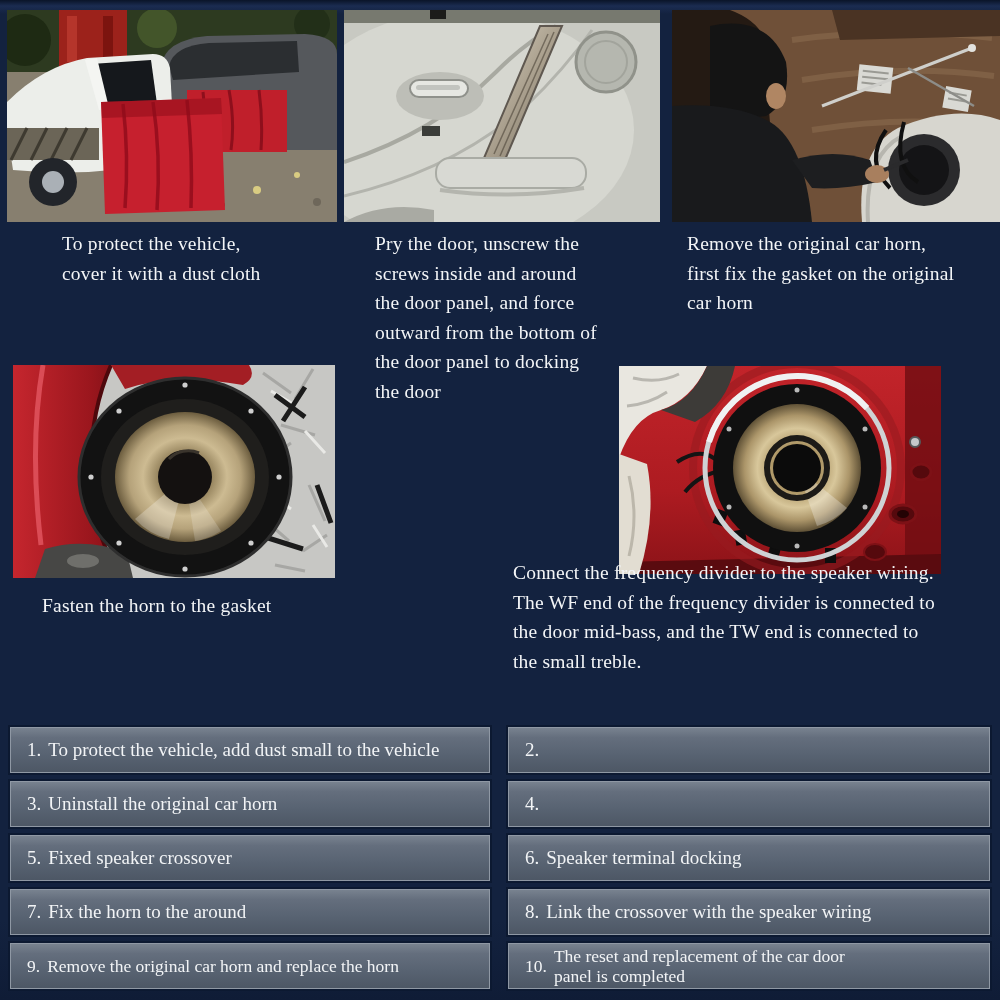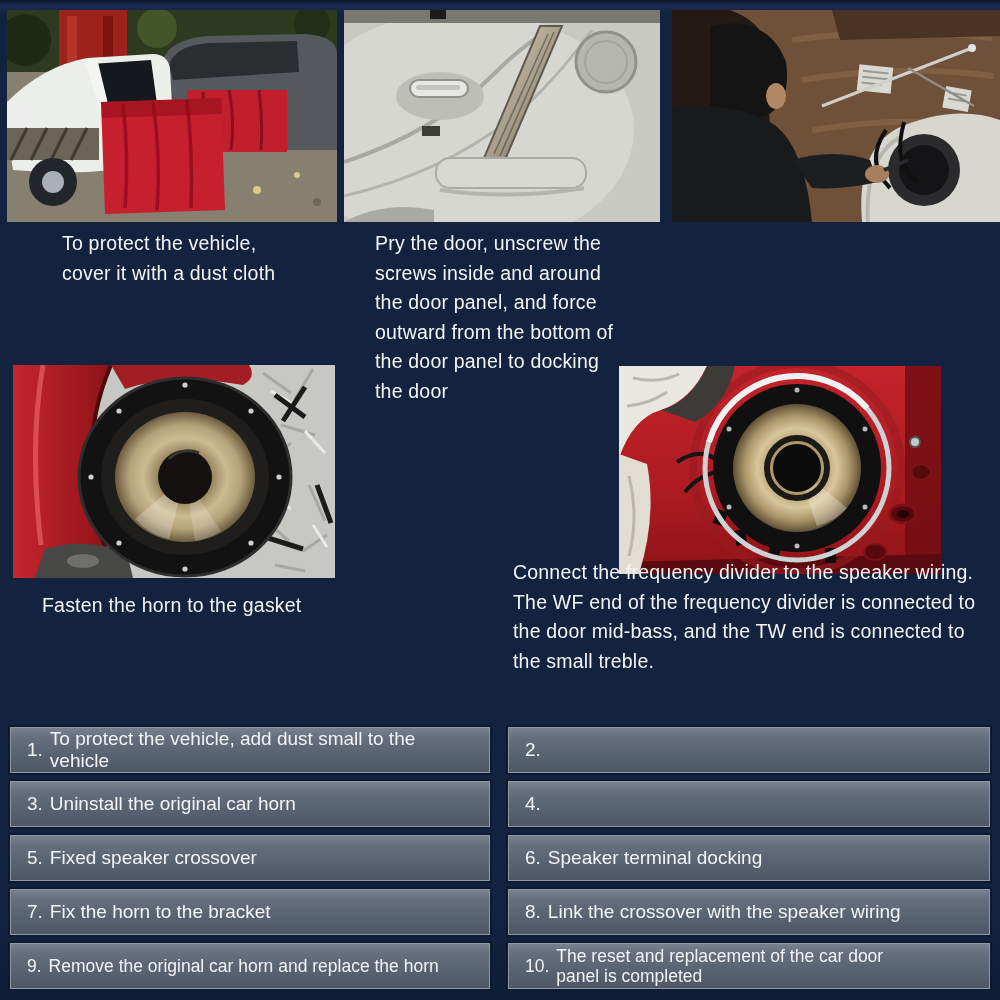--- a/index.html
+++ b/index.html
@@ -1,19 +1,19 @@
 <!DOCTYPE html>
 <html><head>
 <meta charset="utf-8">
 <style>
   html,body{margin:0;padding:0;background:#0b1426;}
   .page{
     position:relative;width:1000px;height:1000px;overflow:hidden;
     background:linear-gradient(180deg,#0a1428 0%,#1b2c51 6px,#13223f 14px,#13223f 92%,#0f1c36 100%);
-    font-family:Liberation Sans, sans-serif;
+    font-family:Liberation Serif, serif;
   }
   .photo{position:absolute;overflow:hidden;}
   .photo svg{display:block;width:100%;height:100%;}
   .caption{
     position:absolute;color:#f3f5f7;font-size:19.5px;line-height:29.5px;
     white-space:pre-line;letter-spacing:.2px;
   }
   .step{
     position:absolute;height:46px;box-sizing:border-box;
     display:flex;align-items:center;padding:0 10px 0 16px;
@@ -256,20 +256,23 @@
   </div>
 
   <div class="caption" style="left:62px;top:229px;width:290px">To protect the vehicle,
 cover it with a dust cloth</div>
   <div class="caption" style="left:375px;top:229px;width:290px">Pry the door, unscrew the
 screws inside and around
 the door panel, and force
 outward from the bottom of
 the door panel to docking
 the door</div>
+  <div class="caption" style="left:687px;top:229px;width:310px">Remove the original car horn,
+first fix the gasket on the original
+car horn</div>
   <div class="caption" style="left:42px;top:591px;width:420px">Fasten the horn to the gasket</div>
   <div class="caption" style="left:513px;top:558px;width:482px">Connect the frequency divider to the speaker wiring.
 The WF end of the frequency divider is connected to
 the door mid-bass, and the TW end is connected to
 the small treble.</div>
 
   <div class="step cL r1">
     <span class="num">1.</span>
     <span class="txt">To protect the vehicle, add dust small to the vehicle</span>
   </div>
@@ -286,21 +289,21 @@
   <div class="step cL r3">
     <span class="num">5.</span>
     <span class="txt">Fixed speaker crossover</span>
   </div>
   <div class="step cR r3">
     <span class="num">6.</span>
     <span class="txt">Speaker terminal docking</span>
   </div>
   <div class="step cL r4">
     <span class="num">7.</span>
-    <span class="txt">Fix the horn to the bracket</span>
+    <span class="txt">Fix the horn to the around</span>
   </div>
   <div class="step cR r4">
     <span class="num">8.</span>
     <span class="txt">Link the crossover with the speaker wiring</span>
   </div>
   <div class="step cL r5 small">
     <span class="num">9.</span>
     <span class="txt">Remove the original car horn and replace the horn</span>
   </div>
   <div class="step cR r5 small">

